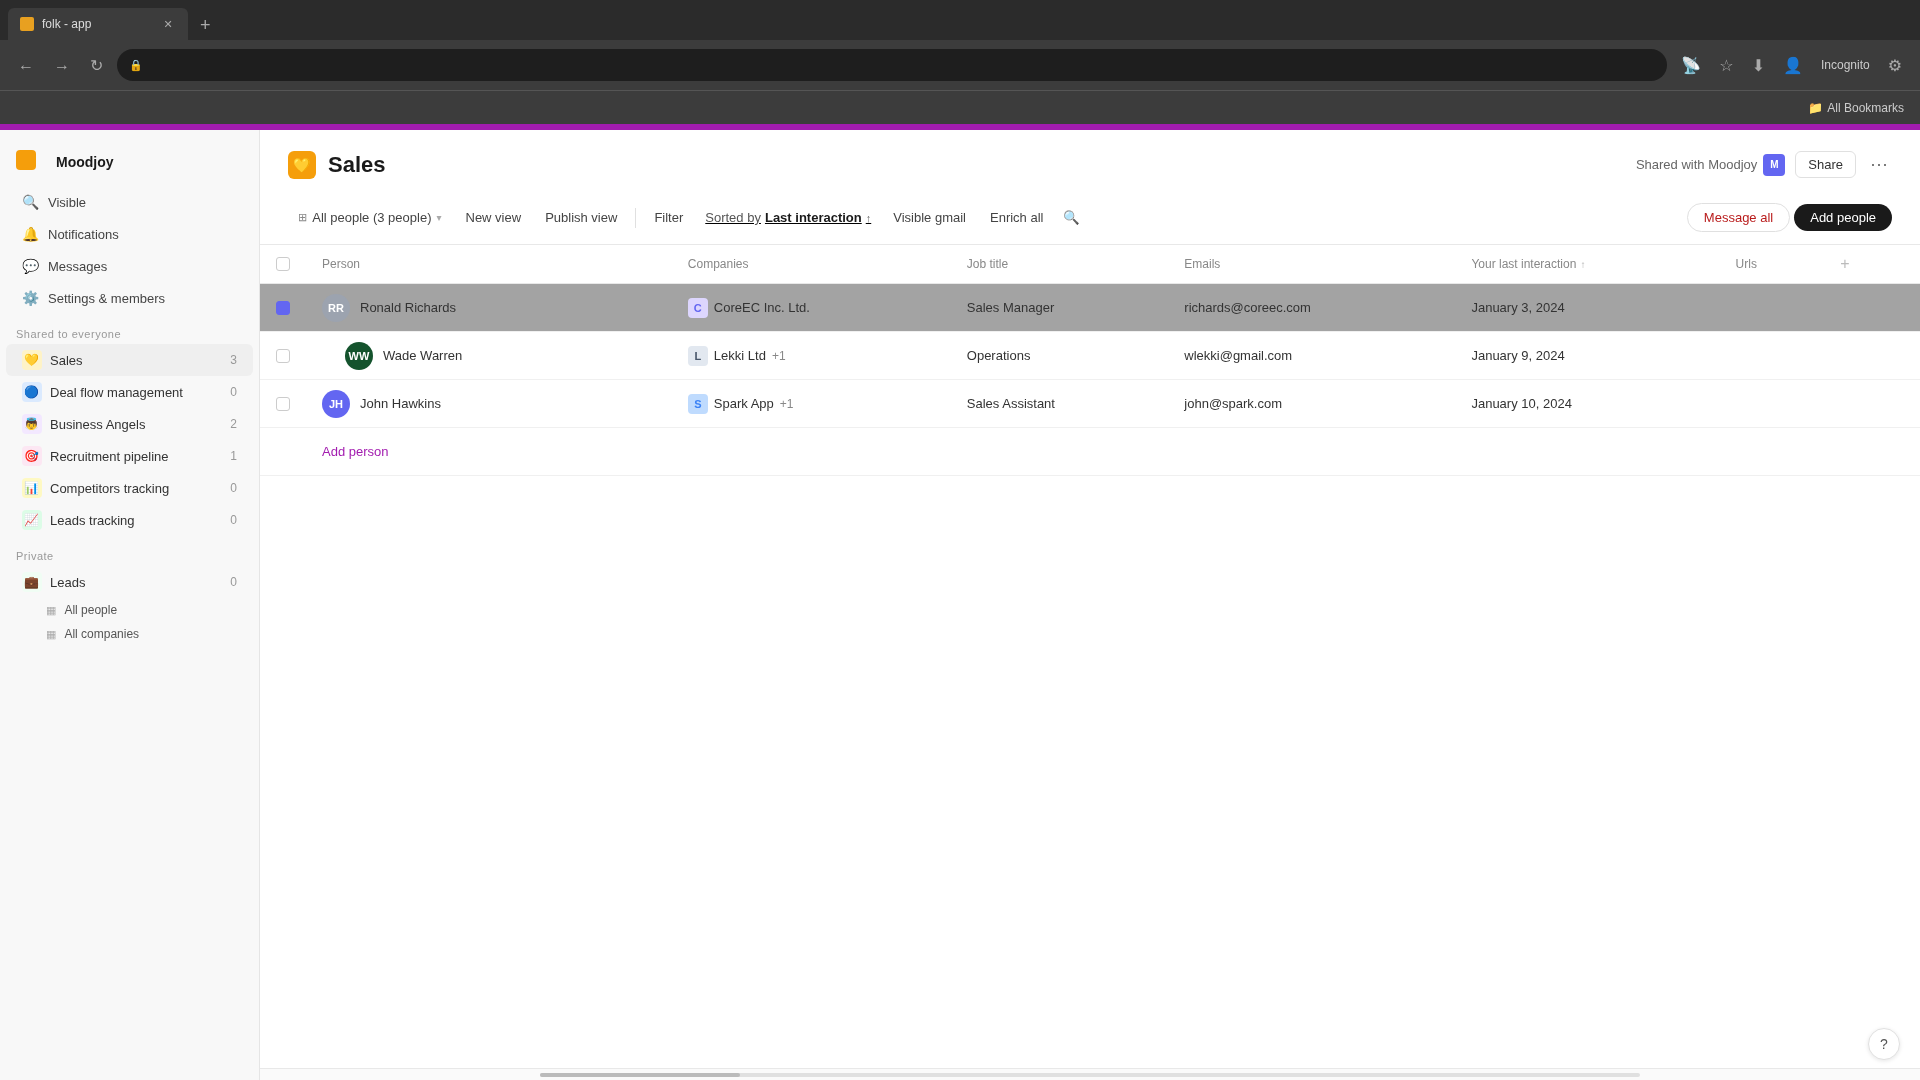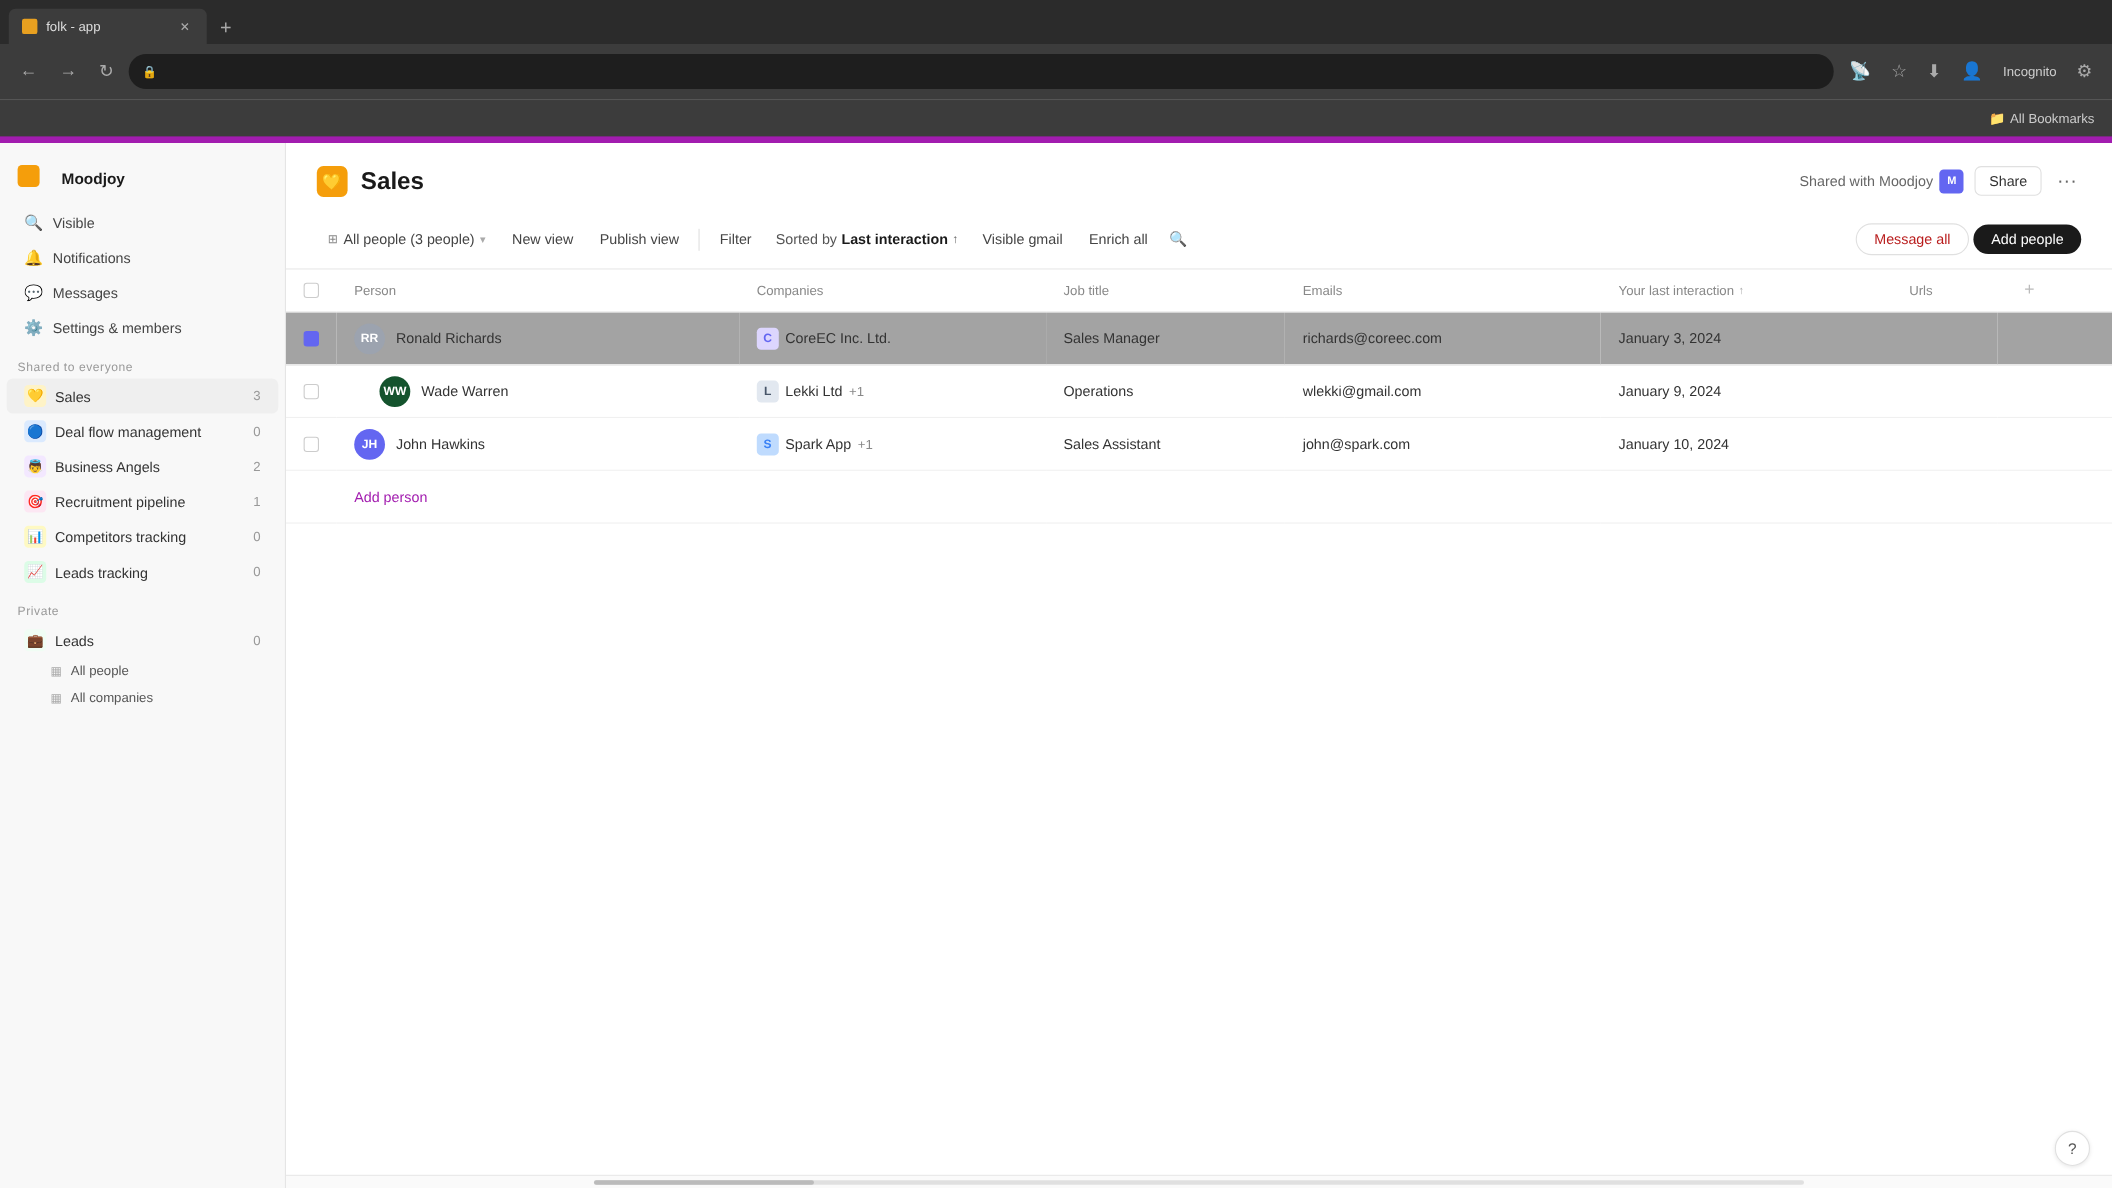--- a/index.html
+++ b/index.html
@@ -233,21 +233,21 @@
         <span style="color:#aaa; font-size:10px;">▾</span>
       </button>
 
       <button class="toolbar-btn">New view</button>
       <button class="toolbar-btn">Publish view</button>
 
       <div class="toolbar-separator"></div>
 
       <button class="toolbar-btn">Filter</button>
 
-      <div style="display:flex; align-items:center; gap:4px; padding: 0 8px;">
+      <div style="display:flex; align-items:center; gap:4px; padding: 0 8px; text-decoration: underline;">
         <span class="sorted-label">Sorted by</span>
         <span class="sorted-label sorted-bold">Last interaction</span>
         <span style="color:#666; font-size:11px;">↑</span>
       </div>
 
       <button class="toolbar-btn">Visible gmail</button>
       <button class="toolbar-btn">Enrich all</button>
 
       <button class="search-icon-btn">
         <span>🔍</span>

